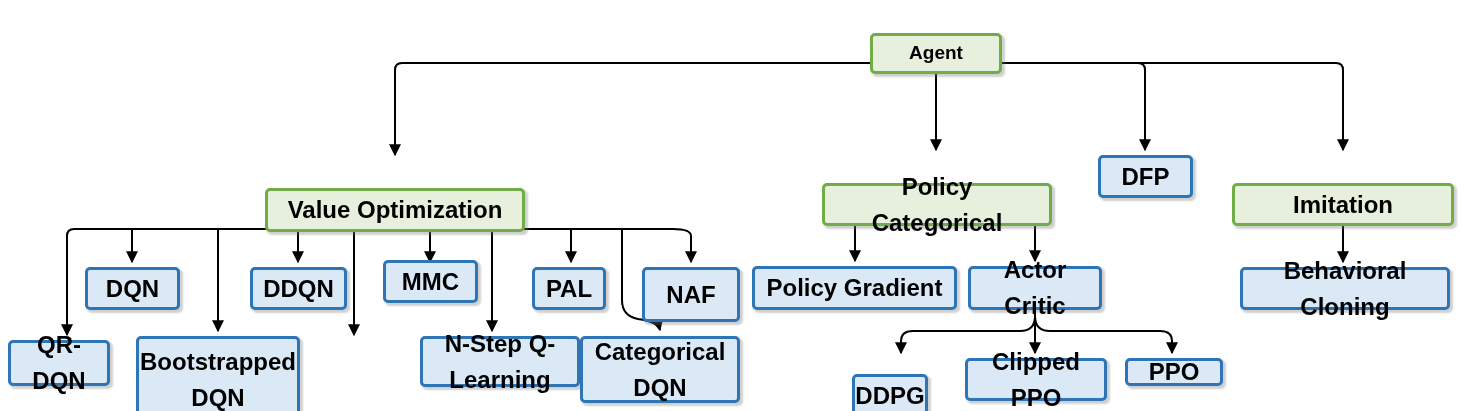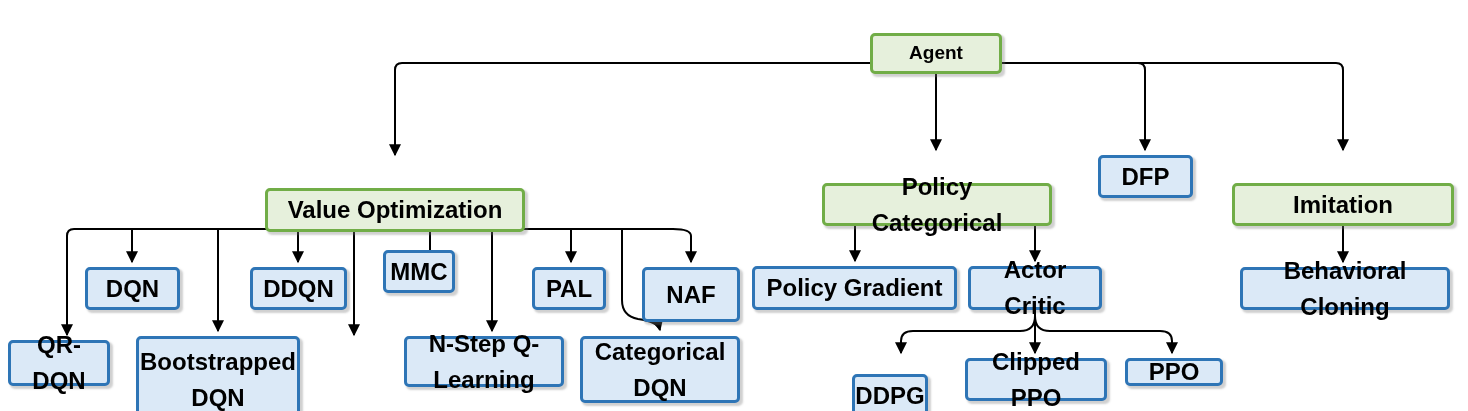--- a/index.html
+++ b/index.html
@@ -110,21 +110,21 @@
   <div class="node category" style="left:1232px;top:155px;width:222px;height:43px">
     <span>Imitation</span>
   </div>
 
   <div class="node algorithm" style="left:85px;top:267px;width:95px;height:43px">
     <span>DQN</span>
   </div>
   <div class="node algorithm" style="left:250px;top:267px;width:97px;height:43px">
     <span>DDQN</span>
   </div>
-  <div class="node algorithm" style="left:383px;top:250px;width:72px;height:43px">
+  <div class="node algorithm" style="left:383px;top:260px;width:95px;height:43px">
     <span>MMC</span>
   </div>
   <div class="node algorithm" style="left:532px;top:267px;width:74px;height:43px">
     <span>PAL</span>
   </div>
   <div class="node algorithm" style="left:642px;top:267px;width:98px;height:55px">
     <span>NAF</span>
   </div>
 
   <div class="node algorithm" style="left:752px;top:266px;width:205px;height:44px">
@@ -137,21 +137,21 @@
   <div class="node algorithm" style="left:1240px;top:267px;width:210px;height:43px">
     <span>Behavioral Cloning</span>
   </div>
 
   <div class="node algorithm" style="left:8px;top:340px;width:102px;height:46px">
     <span>QR-DQN</span>
   </div>
   <div class="node algorithm" style="left:136px;top:336px;width:164px;height:87px">
     <span>Bootstrapped DQN</span>
   </div>
-  <div class="node algorithm" style="left:404px;top:336px;width:160px;height:51px">
+  <div class="node algorithm" style="left:420px;top:336px;width:160px;height:51px">
     <span>N-Step Q-Learning</span>
   </div>
   <div class="node algorithm" style="left:580px;top:336px;width:160px;height:67px">
     <span>Categorical DQN</span>
   </div>
 
   <div class="node algorithm" style="left:852px;top:374px;width:76px;height:43px">
     <span>DDPG</span>
   </div>
   <div class="node algorithm" style="left:965px;top:358px;width:142px;height:43px">

